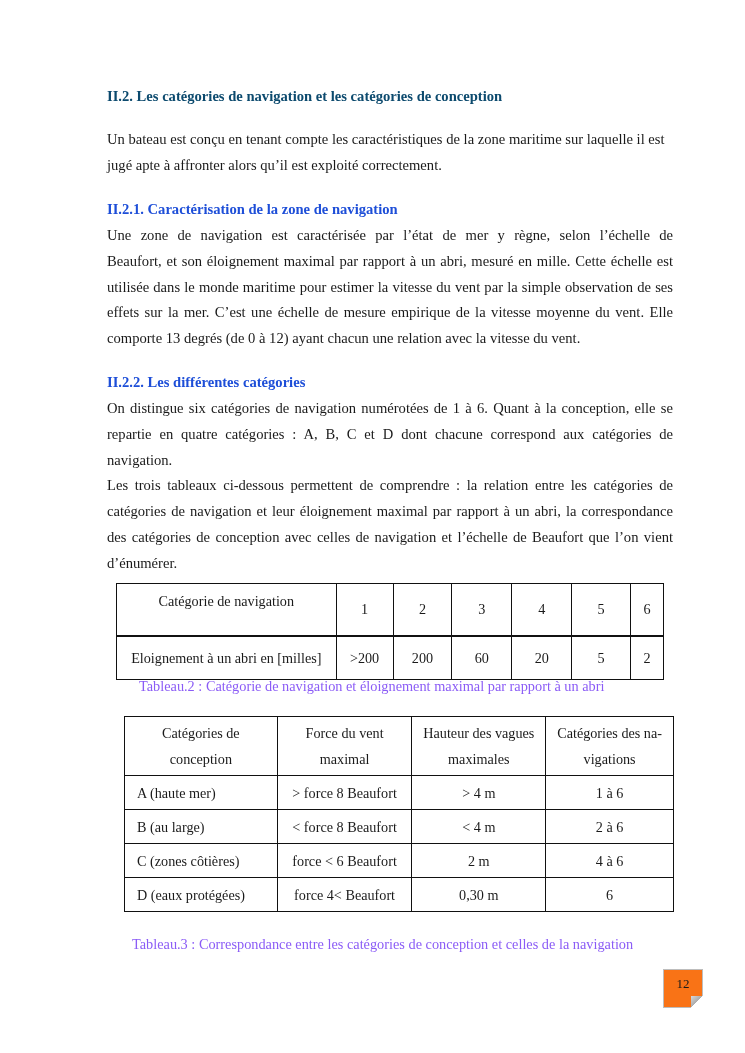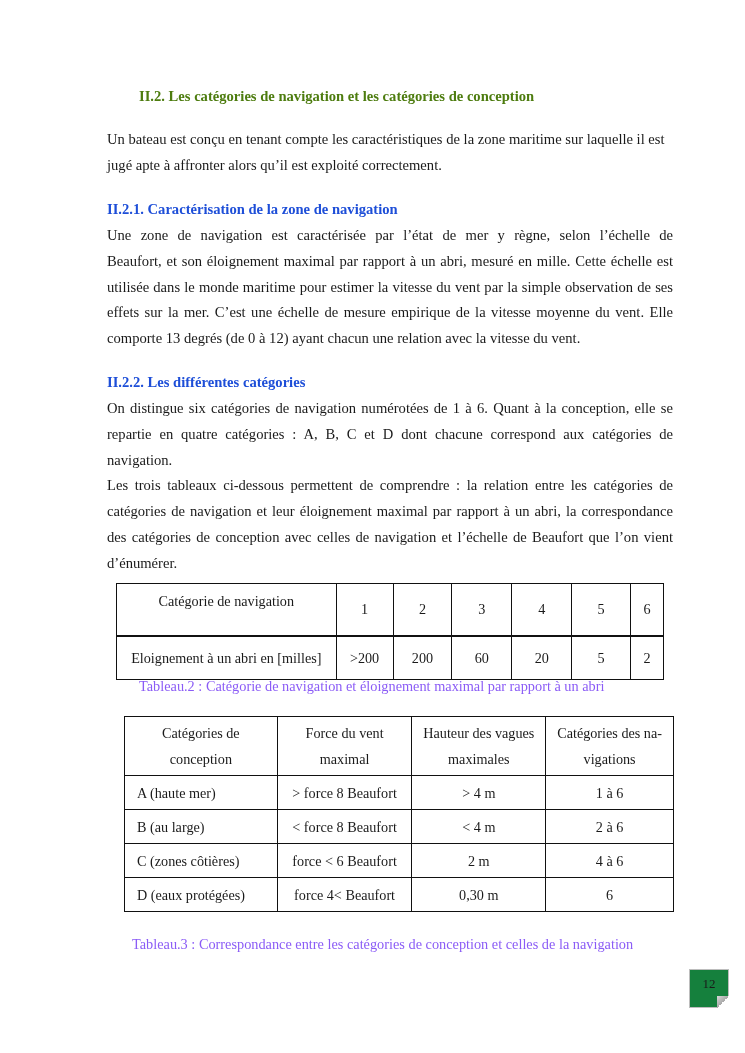--- a/index.html
+++ b/index.html
@@ -1,35 +1,35 @@
 <!DOCTYPE html>
 <html><head>
 <meta charset="utf-8">
 <style>
   html, body { margin: 0; padding: 0; background: #ffffff; }
   body { width: 745px; height: 1053px; position: relative; overflow: hidden;
          font-family: "Liberation Serif", "DejaVu Serif", serif; color: #1a1a1a; }
   .abs { position: absolute; }
-  .h2 { left: 107px; top: 88px; font-size: 14.6px; font-weight: bold; color: #4d7c0f; white-space: nowrap; margin-left: 32px; }
+  .h2 { left: 107px; top: 88px; font-size: 14.6px; font-weight: bold; color: #0c4a6e; white-space: nowrap; }
   .h3 { font-size: 14.6px; font-weight: bold; color: #1d4ed8; white-space: nowrap; left: 107px; }
   .para { left: 107px; width: 566px; font-size: 14.6px; line-height: 25.8px; text-align: justify; }
   .para .ln { display: block; white-space: nowrap; }
   .para .ln.j { text-align: justify; text-align-last: justify; white-space: normal; }
   table { border-collapse: collapse; font-size: 14.2px; font-family: Liberation Serif, serif; }
   td { border: 1px solid #111; text-align: center; padding: 0; }
   .t2 { left: 116px; top: 583px; width: 548px; }
   .t2 td { height: 42px; }
   .t2 tr:first-child td { border-bottom: 2px solid #111; }
   .t3 { left: 124px; top: 716px; width: 550px; }
   .t3 td { height: 33px; line-height: 26px; }
   .t3 tr:first-child td { height: 58px; }
   .t3 td.left { text-align: left; padding-left: 12px; }
   .caption { font-size: 14.3px; color: #8b5cf6; white-space: nowrap; }
-  .pagebox { left: 689px; top: 969px; width: 38px; height: 37px; border: 1px solid #bdbdbd;
-             background: #15803d; font-size: 13px; text-align: center; line-height: 28px; }
+  .pagebox { left: 663px; top: 969px; width: 38px; height: 37px; border: 1px solid #bdbdbd;
+             background: #f97316; font-size: 13px; text-align: center; line-height: 28px; }
   .fold { right: -1px; bottom: -1px; width: 12px; height: 12px;
           background: linear-gradient(135deg, #d9d9d9 0%, #a9a9a9 50%, #ffffff 50%); }
 </style>
 </head>
 <body>
 
 <div class="abs h2">II.2. Les catégories de navigation et les catégories de conception</div>
 
 <div class="abs para" style="top:127px;">
   <span class="ln">Un bateau est conçu en tenant compte les caractéristiques de la zone maritime sur laquelle il est</span>

